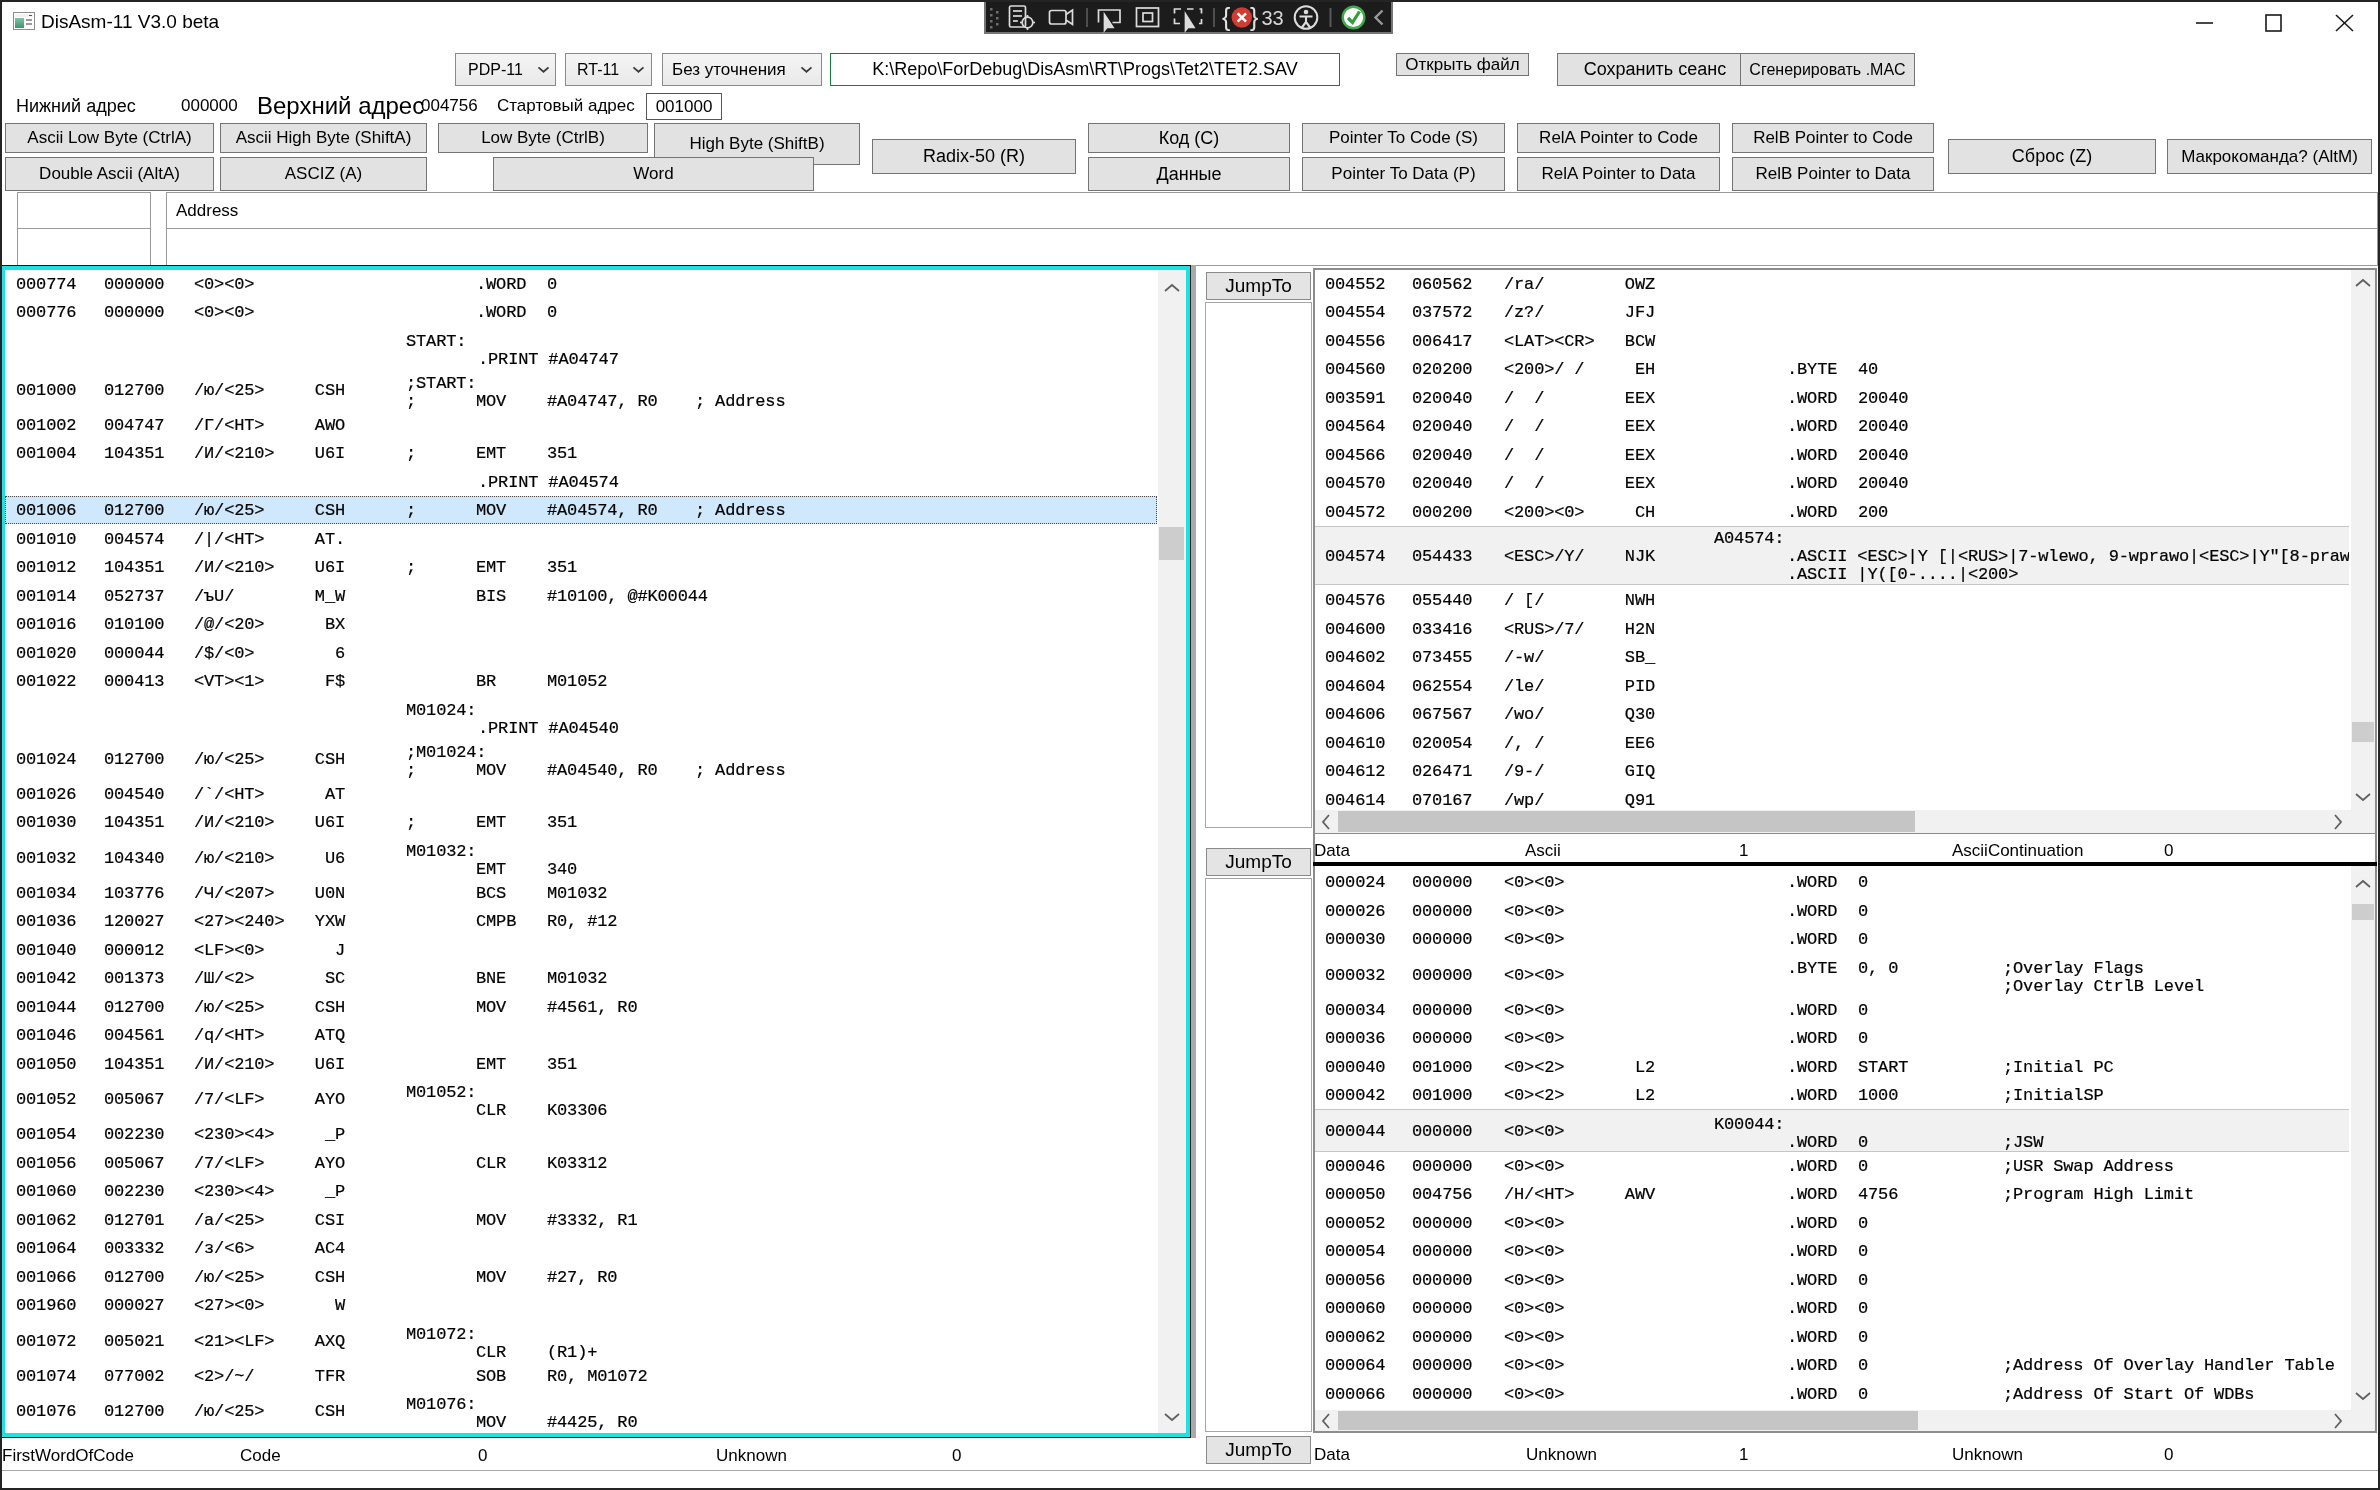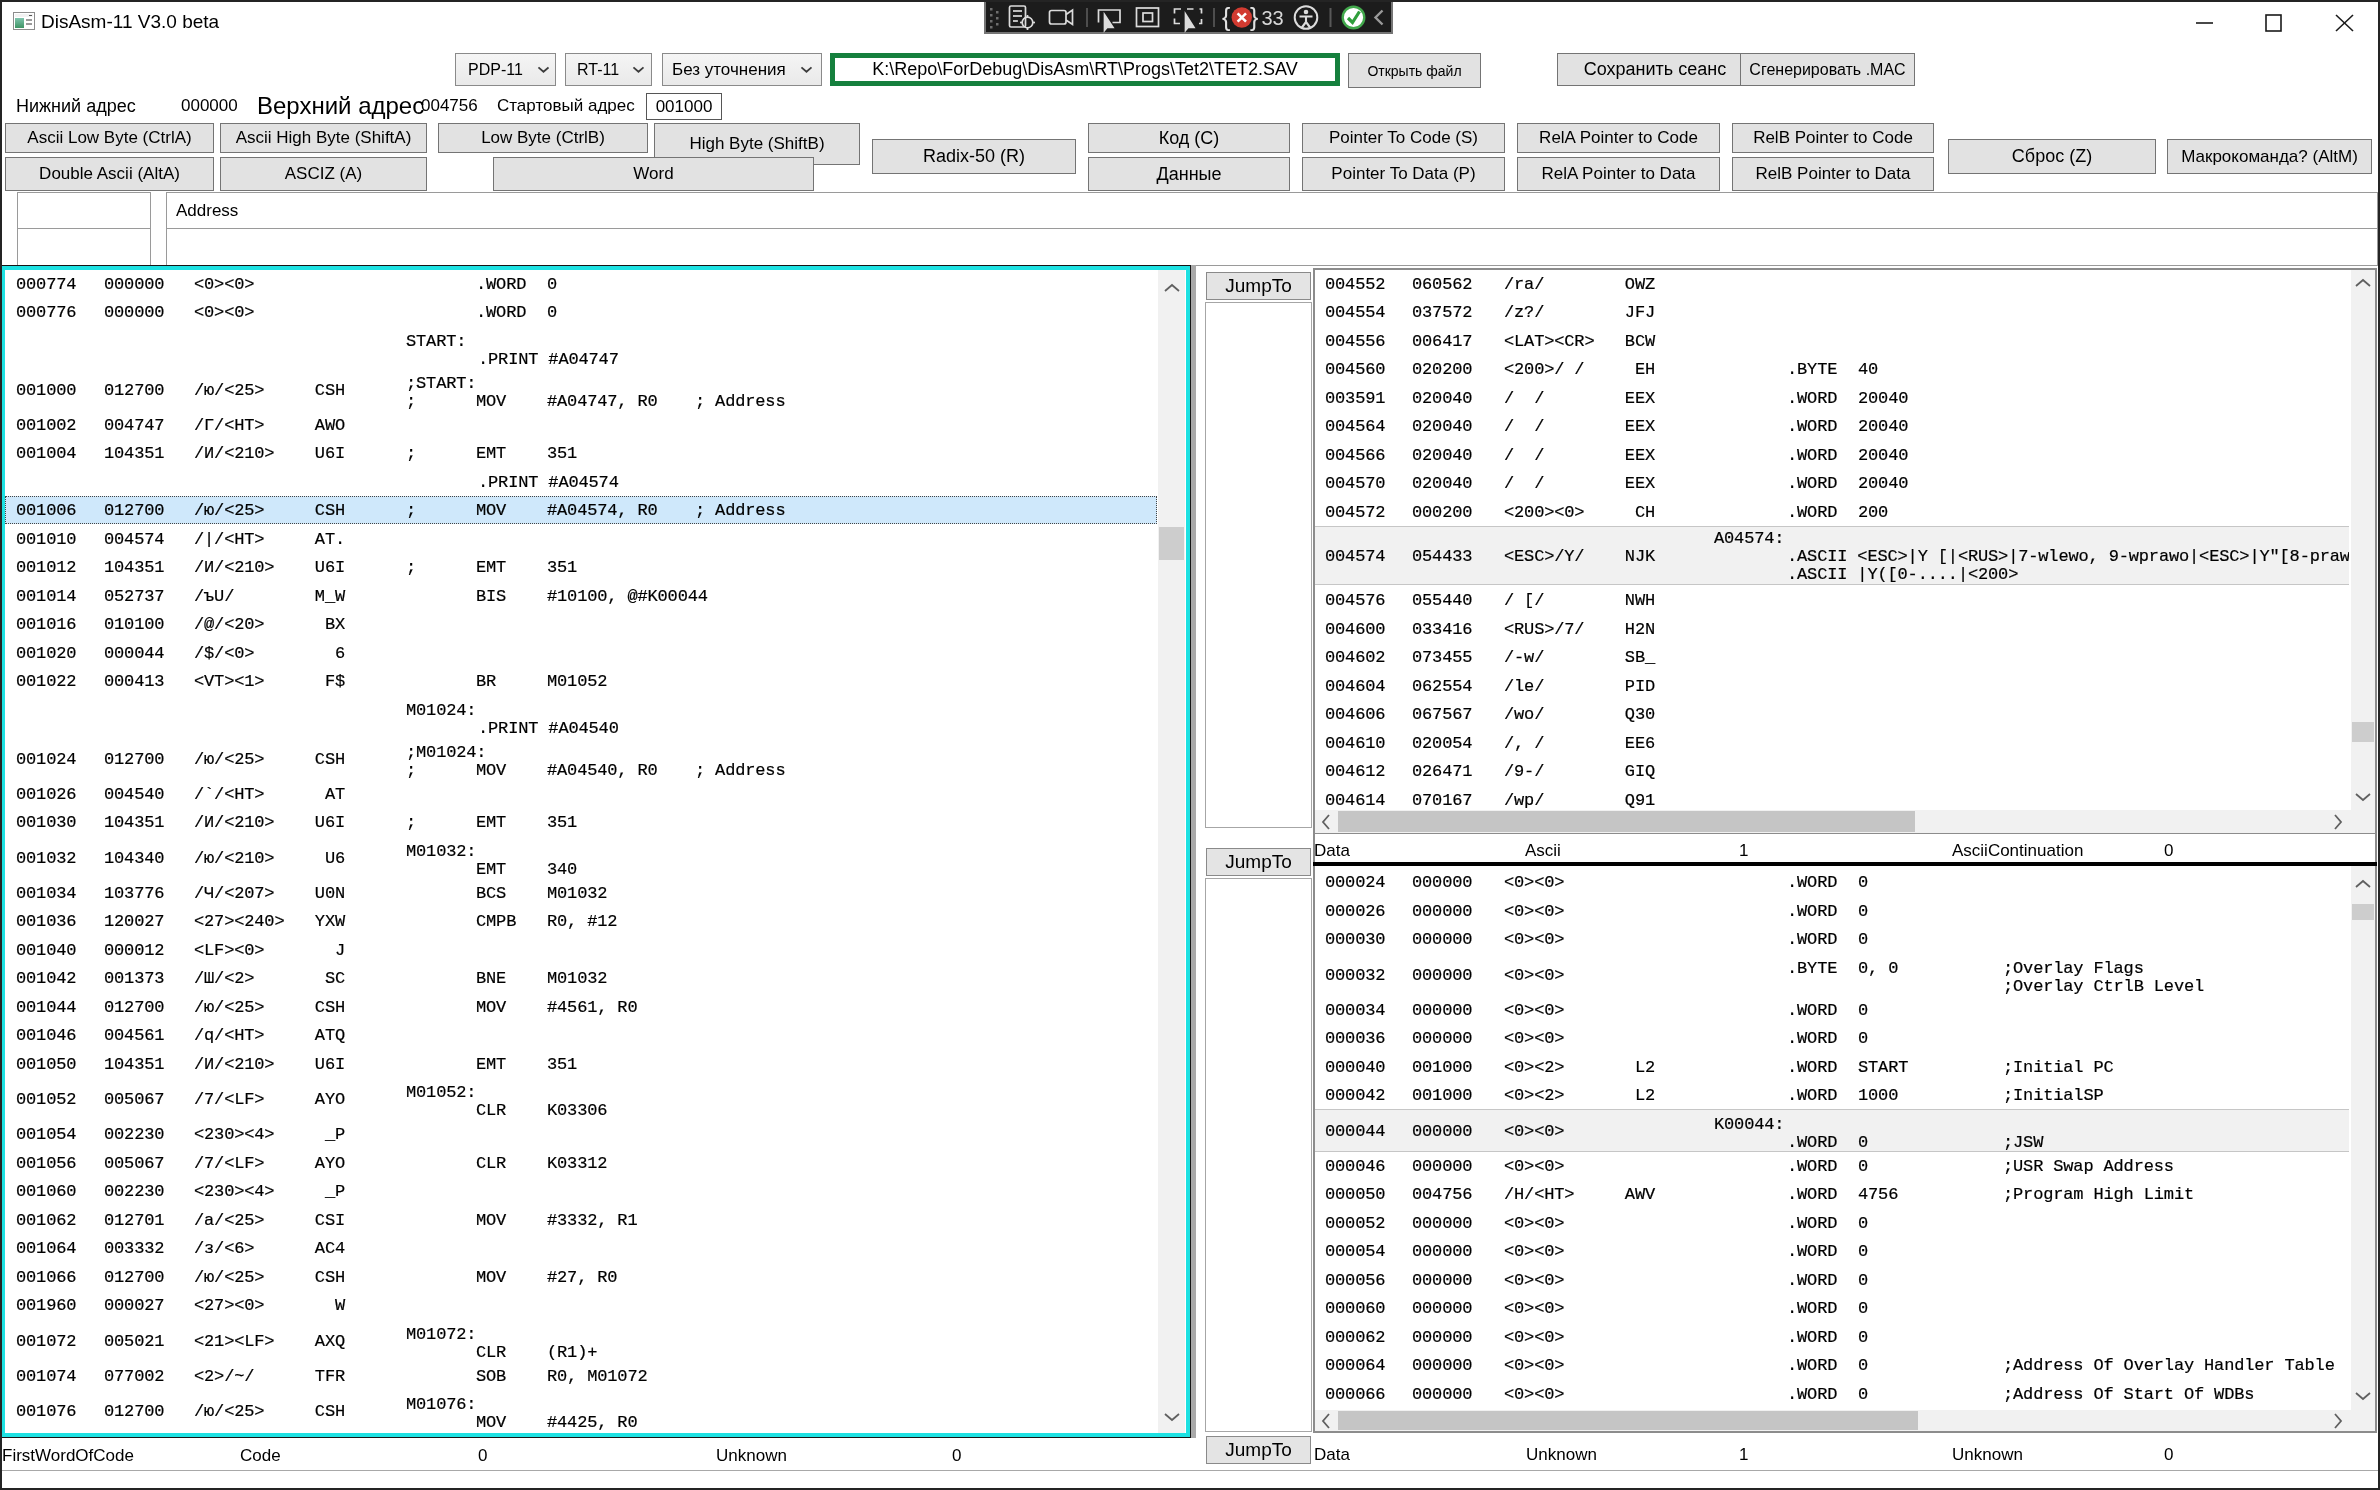--- a/index.html
+++ b/index.html
@@ -95,22 +95,22 @@
   </div>
 <svg class="abs" style="left:536.52px;top:65.9px" width="12.959999999999999" height="7.199999999999999" viewBox="0 0 18 10">
     <polyline points="2,2 9,8 16,2" fill="none" stroke="#3c3c3c" stroke-width="2.5"></polyline>
   </svg>
 <svg class="abs" style="left:632.02px;top:65.9px" width="12.959999999999999" height="7.199999999999999" viewBox="0 0 18 10">
     <polyline points="2,2 9,8 16,2" fill="none" stroke="#3c3c3c" stroke-width="2.5"></polyline>
   </svg>
 <svg class="abs" style="left:800.02px;top:65.9px" width="12.959999999999999" height="7.199999999999999" viewBox="0 0 18 10">
     <polyline points="2,2 9,8 16,2" fill="none" stroke="#3c3c3c" stroke-width="2.5"></polyline>
   </svg>
-<div class="abs" style="left:830px;top:53px;width:510px;height:33px;border:5px solid #15803d;background:#fff;box-sizing:border-box;display:flex;align-items:center;justify-content:center;font-size:18px">K:\Repo\ForDebug\DisAsm\RT\Progs\Tet2\TET2.SAV</div>
-<div class="btn" style="left:1348px;top:53px;width:133px;height:35px;font-size:14px">Открыть файл</div>
+<div class="abs" style="left:830px;top:53px;width:510px;height:33px;border:1px solid #15803d;background:#fff;box-sizing:border-box;display:flex;align-items:center;justify-content:center;font-size:18px">K:\Repo\ForDebug\DisAsm\RT\Progs\Tet2\TET2.SAV</div>
+<div class="btn" style="left:1396px;top:53px;width:133px;height:23px;font-size:17px">Открыть файл</div>
 <div class="btn" style="left:1557px;top:53px;width:196px;height:33px;font-size:18px">Сохранить сеанс</div>
 <div class="btn" style="left:1740px;top:53px;width:175px;height:33px;font-size:16px">Сгенерировать .MAC</div>
 
 <div class="lbl" style="left:16px;top:106px;font-size:18px">Нижний адрес</div>
 <div class="lbl" style="left:181px;top:106px;font-size:17px">000000</div>
 <div class="lbl" style="left:257px;top:106px;font-size:24px">Верхний адрес</div>
 <div class="lbl" style="left:421px;top:106px;font-size:17px">004756</div>
 <div class="lbl" style="left:497px;top:106px;font-size:17px">Стартовый адрес</div>
 <div class="abs" style="left:646px;top:93px;width:76px;height:27px;border:1px solid #565656;background:#fff;box-sizing:border-box;display:flex;align-items:center;justify-content:center;font-size:17px">001000</div>
 <div class="btn" style="left:5px;top:123px;width:209px;height:30px;font-size:17px">Ascii Low Byte (CtrlA)</div>

